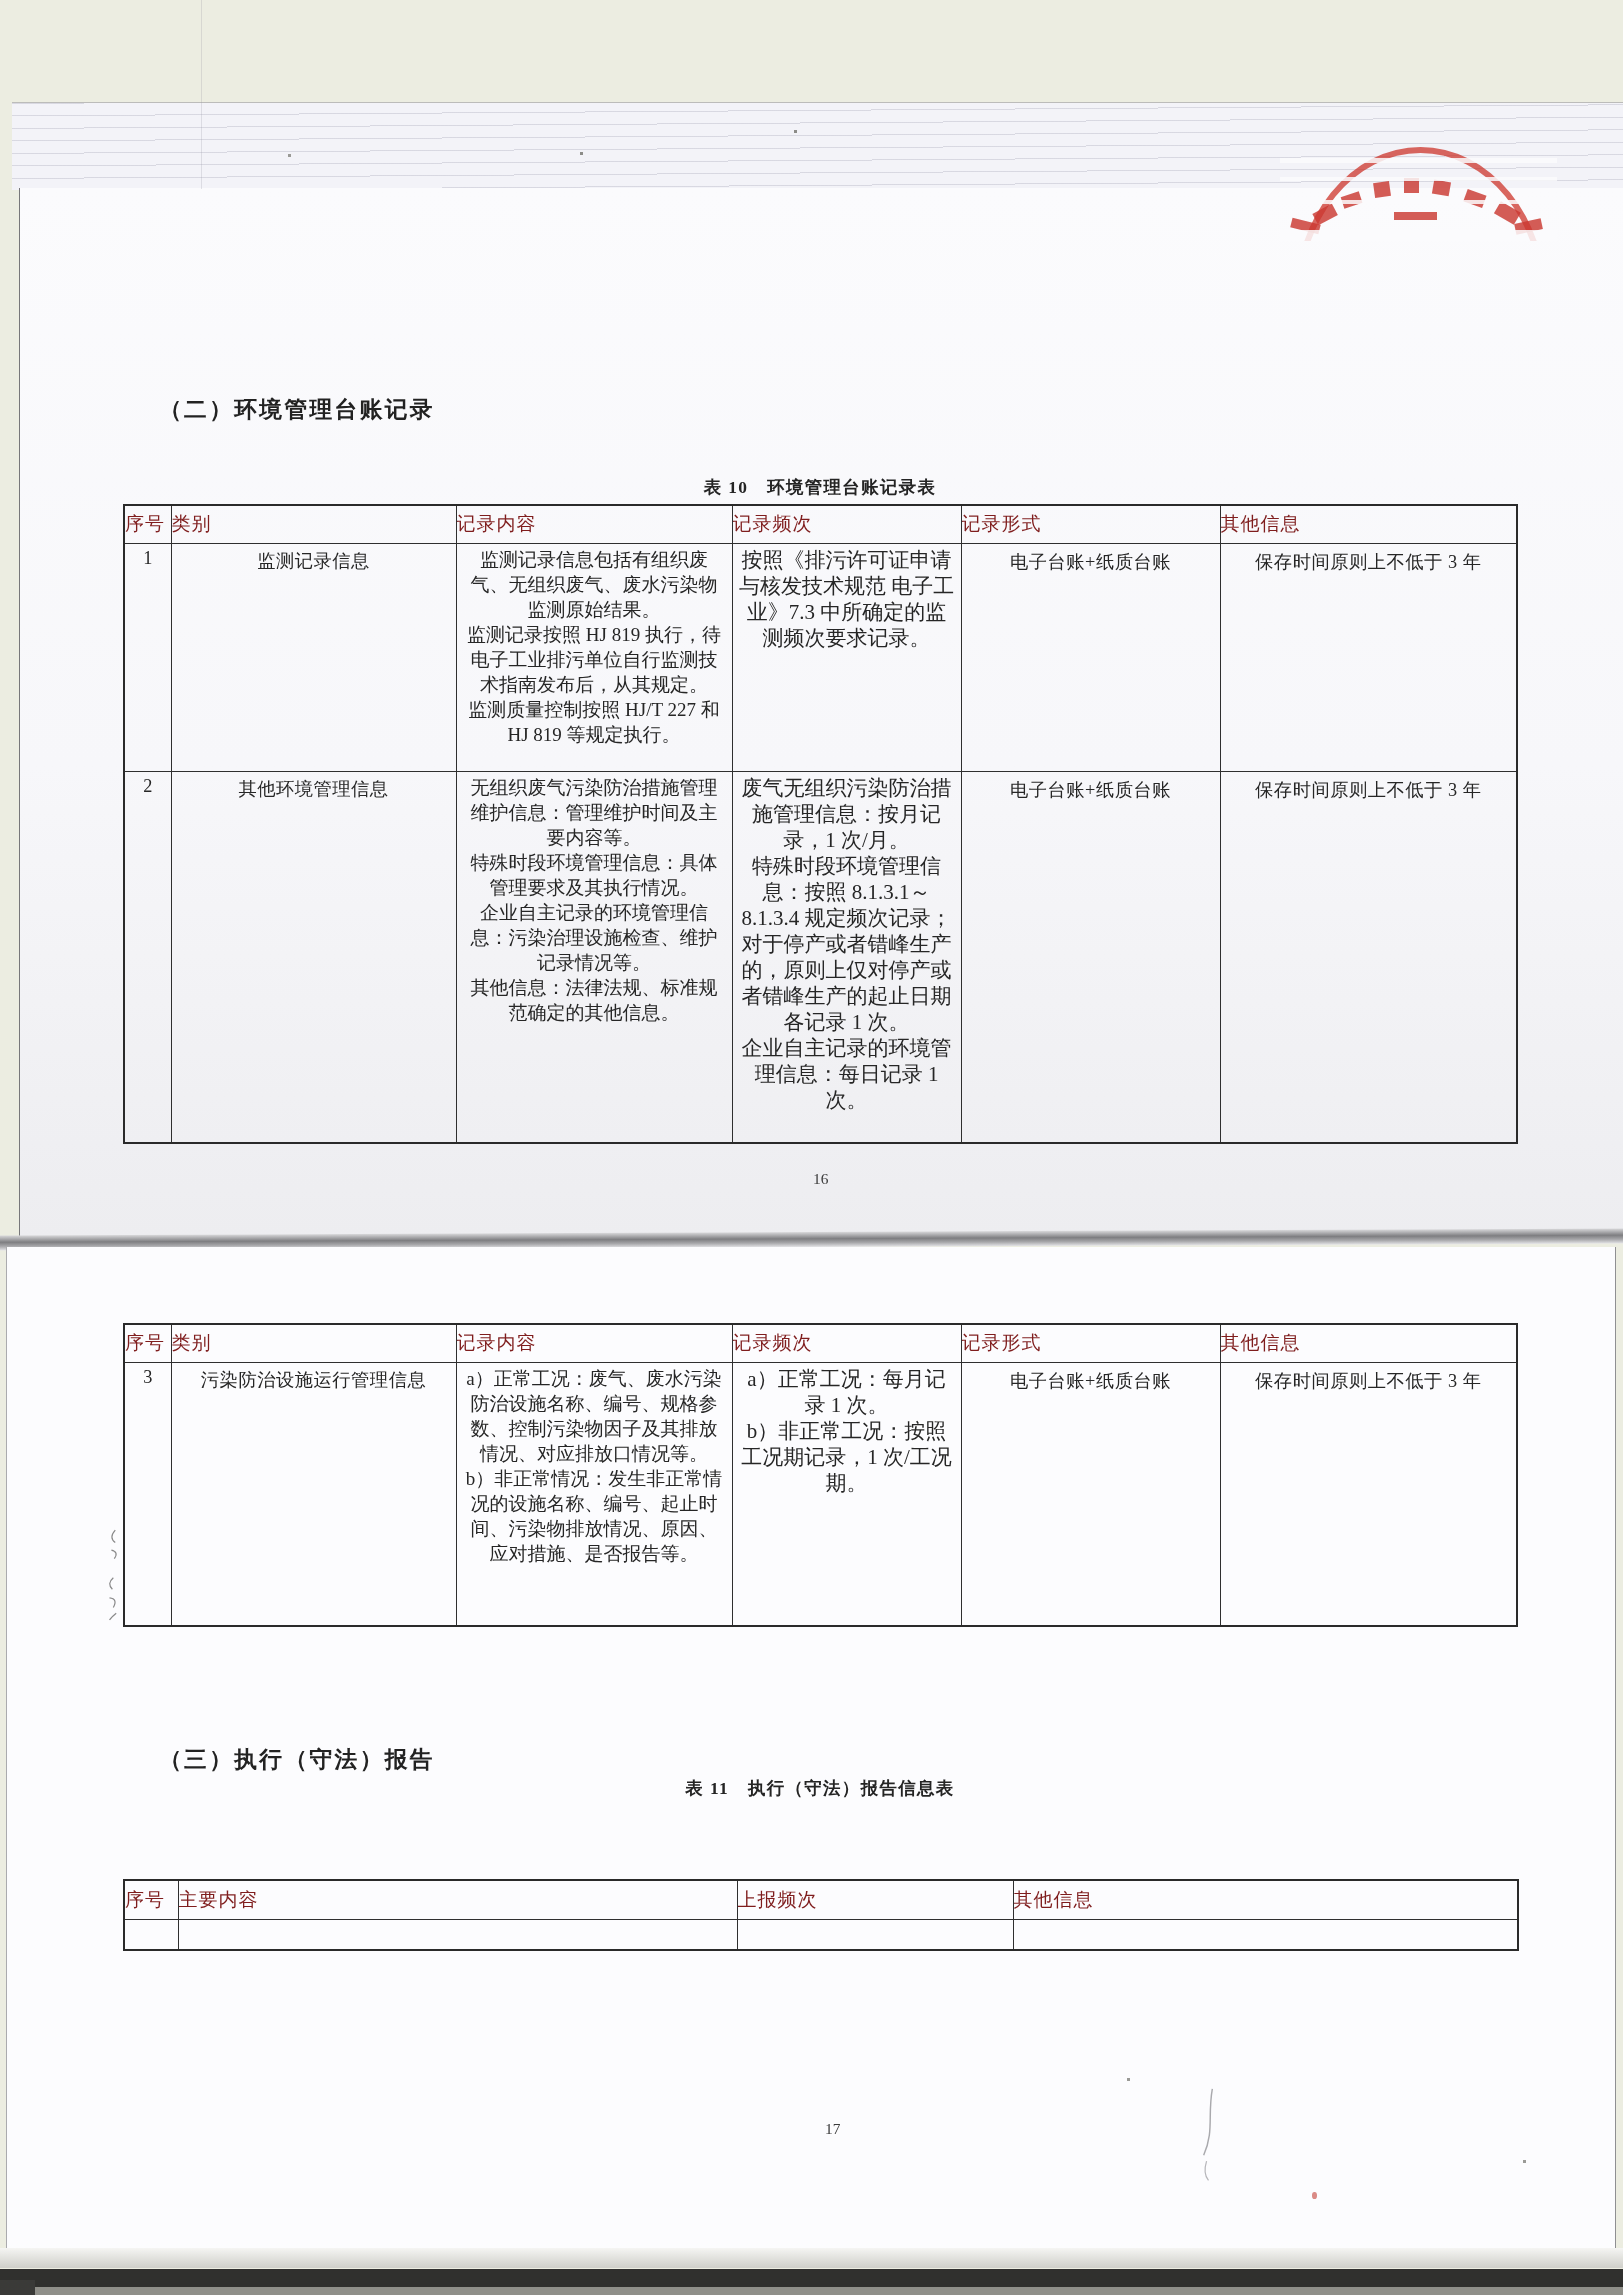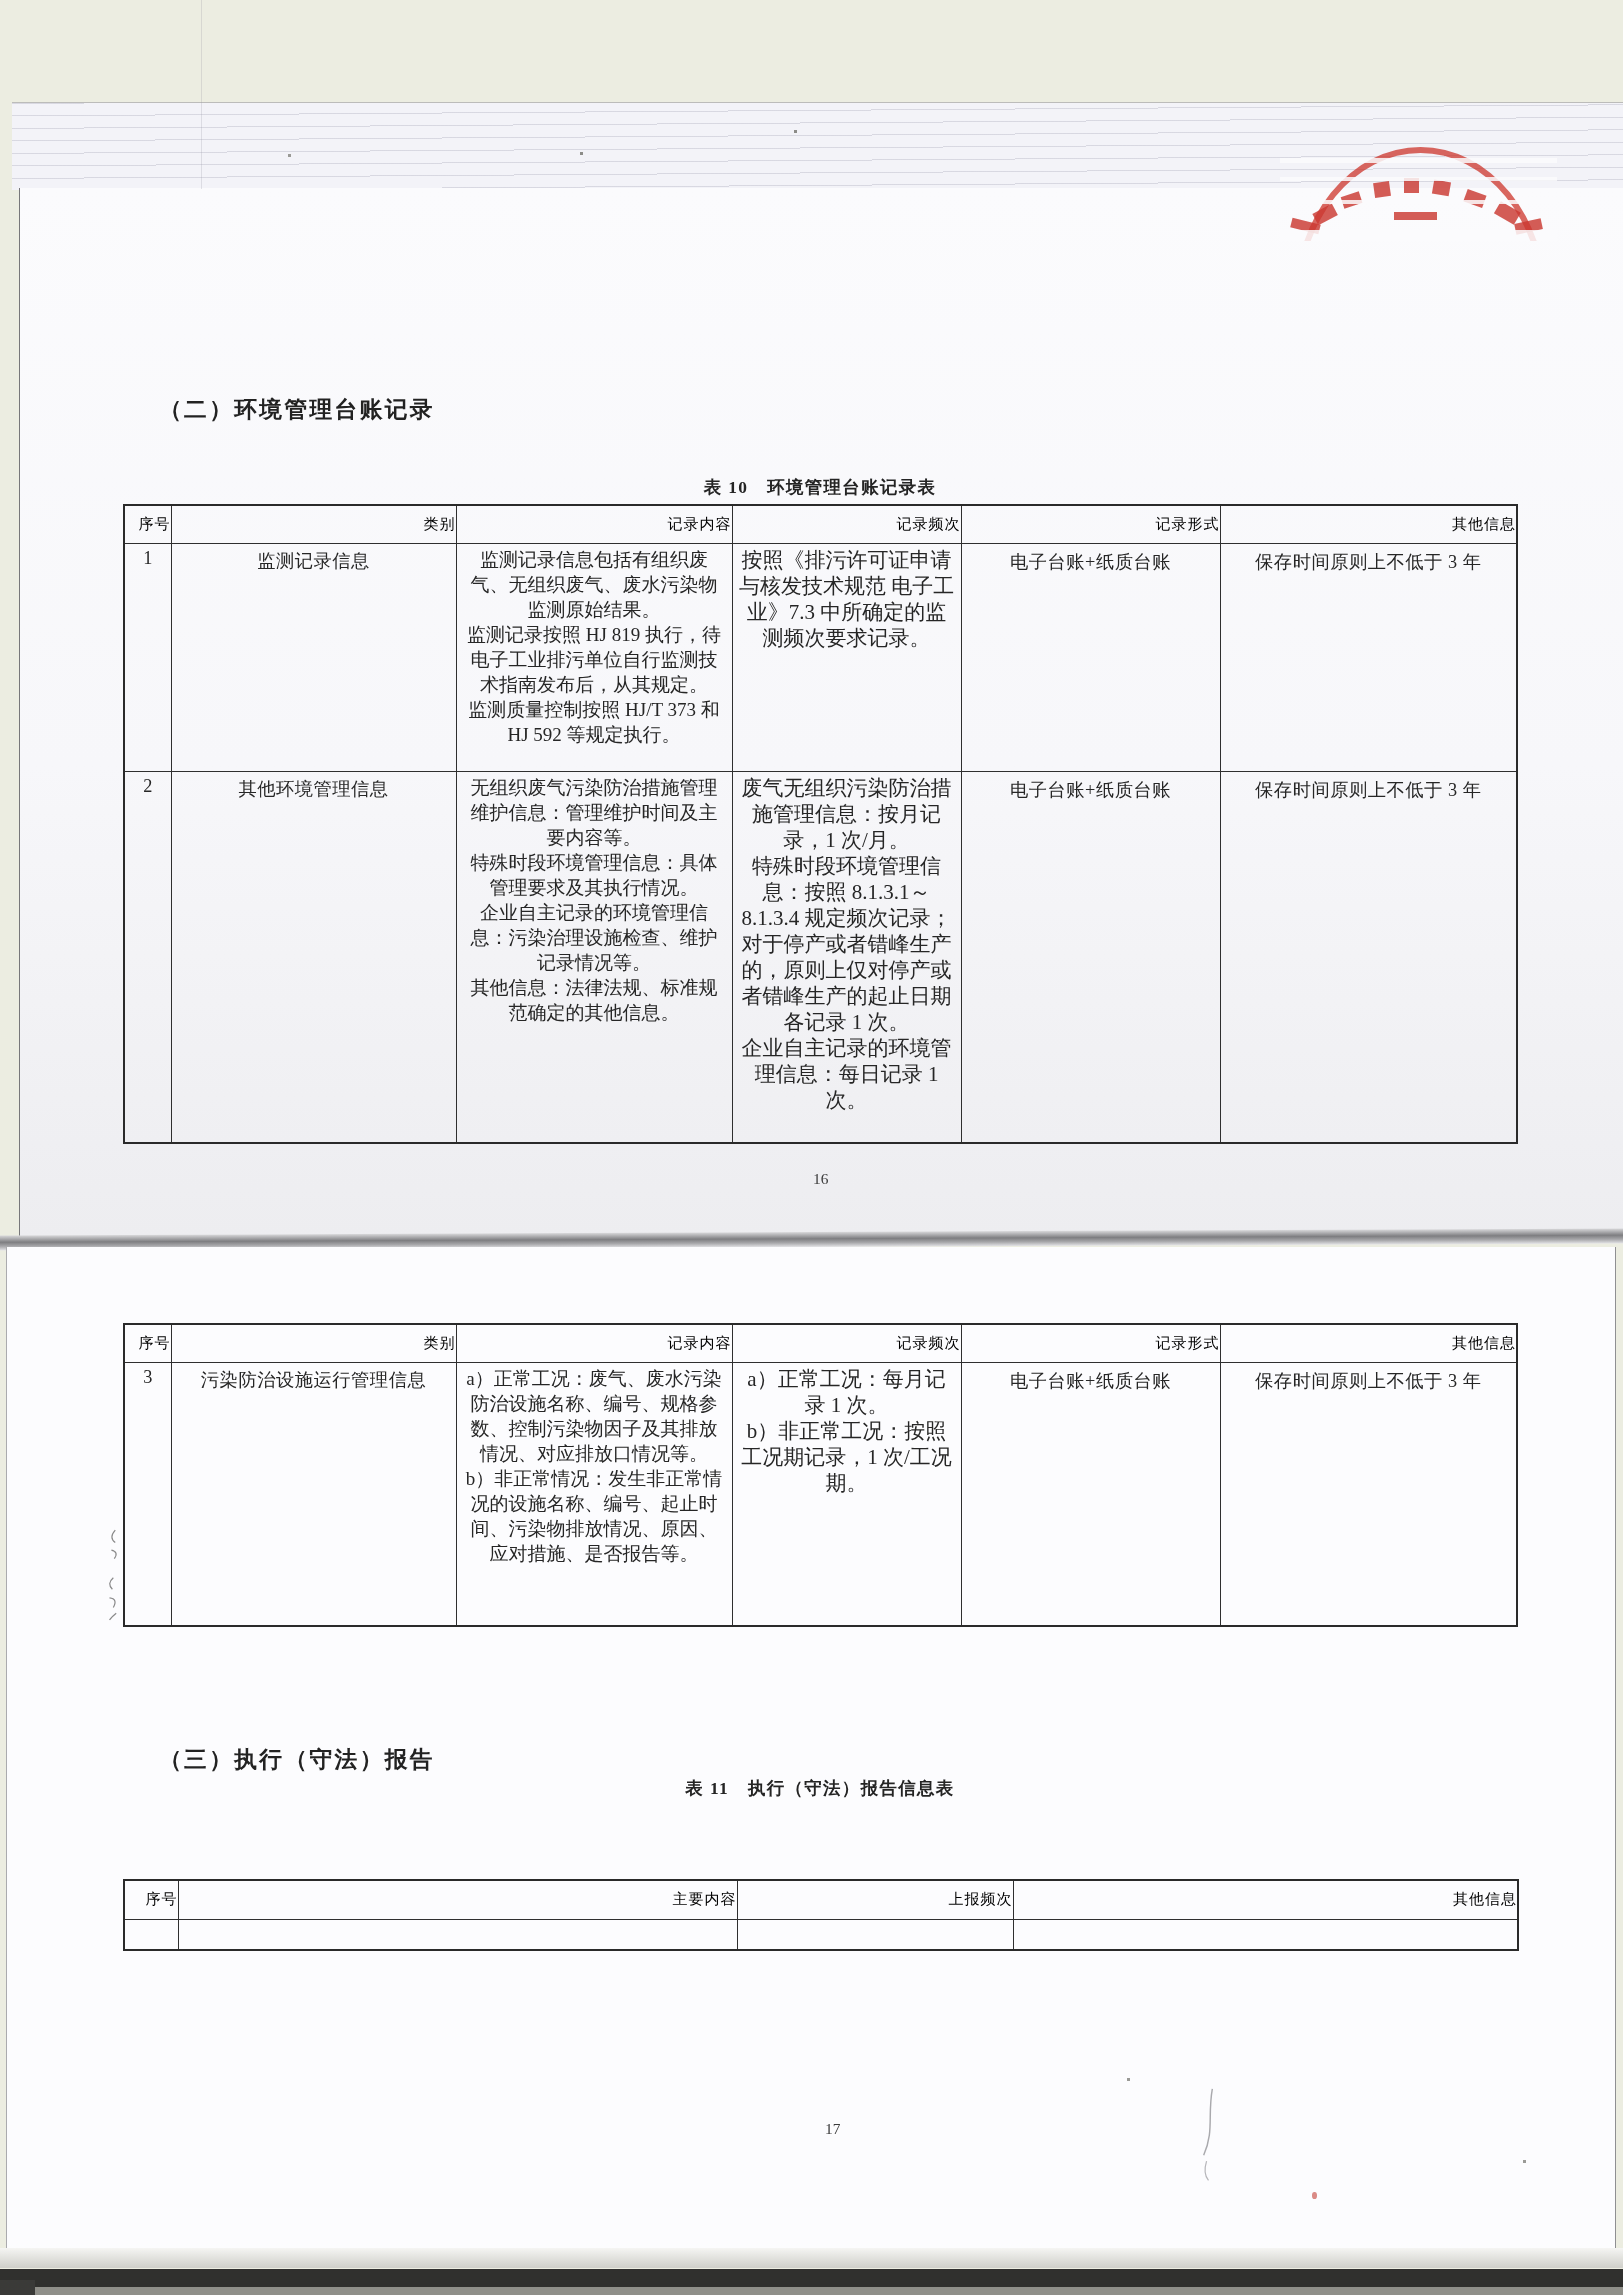--- a/index.html
+++ b/index.html
@@ -26,22 +26,22 @@
           box-shadow:289px 155px 0 1px #9a9a96,581px 153px 0 1px #8c8c88,795px 131px 0 1px #8c8c88,
                      1128px 2079px 0 1px #9a9a96,1524px 2161px 0 1px #9a9a96;}
   
   .h-section{position:absolute;left:159px;font-size:22.7px;font-weight:bold;letter-spacing:2.4px;color:#222;}
   .caption{position:absolute;left:123px;width:1394px;text-align:center;font-size:17.4px;font-weight:bold;color:#242424;letter-spacing:1.4px;font-family:Liberation Serif, serif;}
   .pagenum{position:absolute;font-size:15.4px;color:#3a3a3a;}
   
   table.doc{position:absolute;left:123px;width:1394px;border-collapse:collapse;table-layout:fixed;
             border:2.9px solid #2a2a2a;background:transparent;}
   table.doc th,table.doc td{border:1.4px solid #2f2f2f;vertical-align:top;overflow:hidden;}
-  table.doc th{font-weight:normal;font-size:15px;text-align:right;vertical-align:middle;
-               border-bottom-width:1.9px;padding:2.9px 0;letter-spacing:1px;color:#000000;}
+  table.doc th{font-weight:normal;font-size:19px;text-align:left;vertical-align:middle;
+               border-bottom-width:1.9px;padding:2.9px 0;letter-spacing:1px;color:#7f1d1d;}
   td.no{font-size:18.3px;text-align:center;padding-top:4.8px;}
   td.cat{font-size:18.3px;text-align:center;padding:4.8px 4.8px 0;letter-spacing:0.5px;}
   td.content{font-size:19px;line-height:25px;text-align:center;white-space:pre-line;padding:3.9px 6.7px 0;}
   td.freq{font-size:21px;line-height:26px;text-align:center;white-space:pre-line;padding:3.9px 4.8px 0;}
   td.form,td.other{font-size:18.3px;text-align:center;padding:5.8px 4.8px 0;letter-spacing:0.5px;}
   tr.h78{height:38px;} tr.h472{height:228px;} tr.h772{height:372px;}
   tr.h218{height:105px;} tr.h548{height:264px;} tr.h80{height:39px;} tr.h64{height:31px;}
   
   .seal{position:absolute;left:1280px;top:136px;width:277px;height:105px;overflow:hidden;filter:blur(0.6px);opacity:.9;}
   .seal-ring{position:absolute;left:13.5px;top:10.6px;width:241px;height:299px;border:6.3px solid rgba(203,40,30,.78);border-radius:50%;}
@@ -104,21 +104,21 @@
       <th>记录内容</th>
       <th>记录频次</th>
       <th>记录形式</th>
       <th>其他信息</th>
     </tr>
     <tr class="h472">
       <td class="no">1</td>
       <td class="cat">监测记录信息</td>
       <td class="content">监测记录信息包括有组织废气、无组织废气、废水污染物监测原始结果。
 监测记录按照 HJ 819 执行，待电子工业排污单位自行监测技术指南发布后，从其规定。
-监测质量控制按照 HJ/T 373 和 HJ 592 等规定执行。</td>
+监测质量控制按照 HJ/T 227 和 HJ 819 等规定执行。</td>
       <td class="freq">按照《排污许可证申请与核发技术规范 电子工业》7.3 中所确定的监测频次要求记录。</td>
       <td class="form">电子台账+纸质台账</td>
       <td class="other">保存时间原则上不低于 3 年</td>
     </tr>
     <tr class="h772">
       <td class="no">2</td>
       <td class="cat">其他环境管理信息</td>
       <td class="content">无组织废气污染防治措施管理维护信息：管理维护时间及主要内容等。
 特殊时段环境管理信息：具体管理要求及其执行情况。
 企业自主记录的环境管理信息：污染治理设施检查、维护记录情况等。

